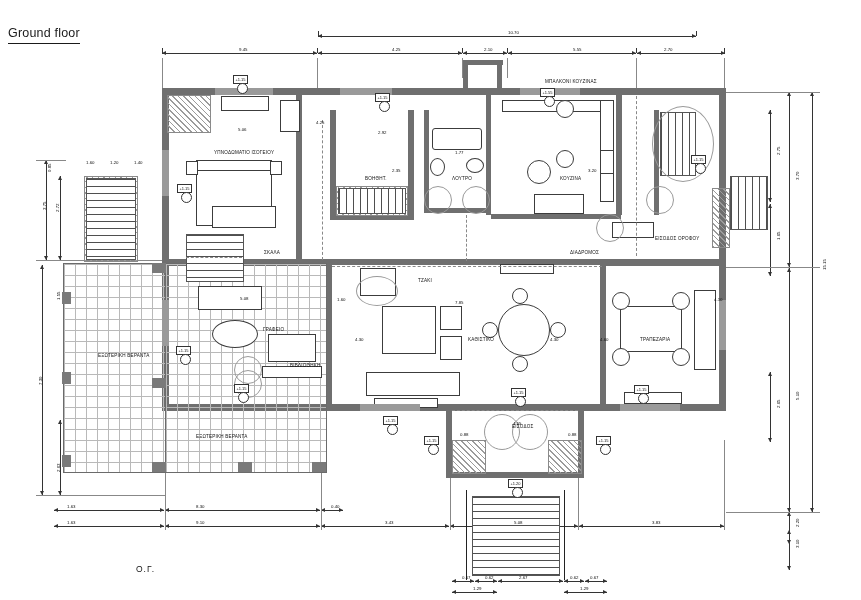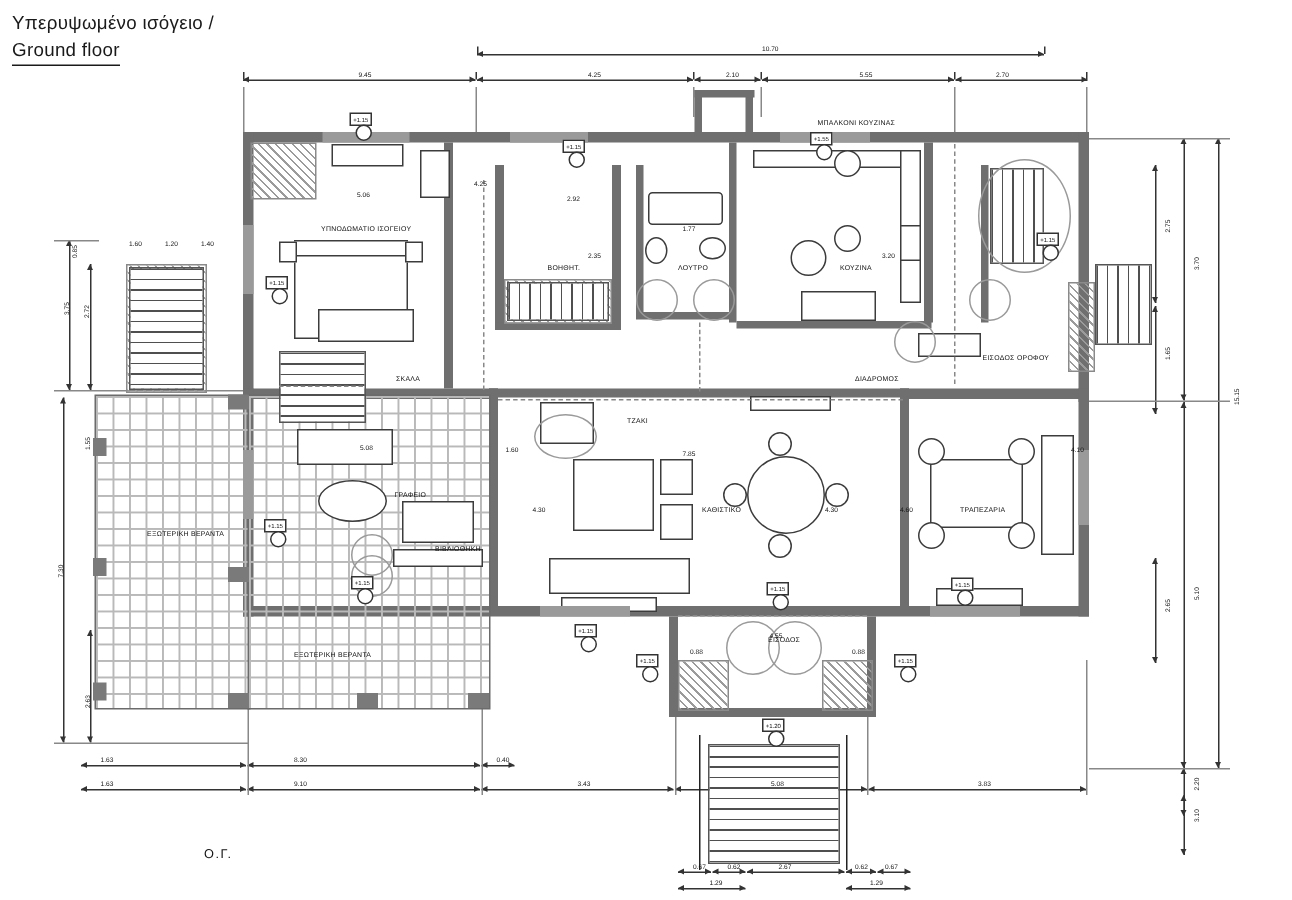--- a/index.html
+++ b/index.html
@@ -49,21 +49,21 @@
   .dashv{position:absolute;border-left:1px dashed #888;}
   .marker{position:absolute;width:13px;height:7px;border:1px solid #333;background:#fff;font-size:4px;line-height:7px;text-align:center;color:#111;}
   .circ{position:absolute;width:9px;height:9px;border:1px solid #333;border-radius:50%;background:#fff;font-size:4px;line-height:9px;text-align:center;}
 </style>
 </head>
 <body>
 
 <div id="sheet">
 
   <div class="title">
-    <div class="l1">Υπερυψωμένο ισόγειο /</div><br>
+    <br>
     <div class="l2">Ground floor</div>
   </div>
 
   <div class="og">Ο.Γ.</div>
 
   <div class="arrowline" style="left:318px;top:36px;width:378px;"></div>
   <div class="tick" style="left:318px;top:31px;"></div>
   <div class="tick" style="left:696px;top:31px;"></div>
 
   <div class="arrowline" style="left:162px;top:53px;width:155px;"></div>

